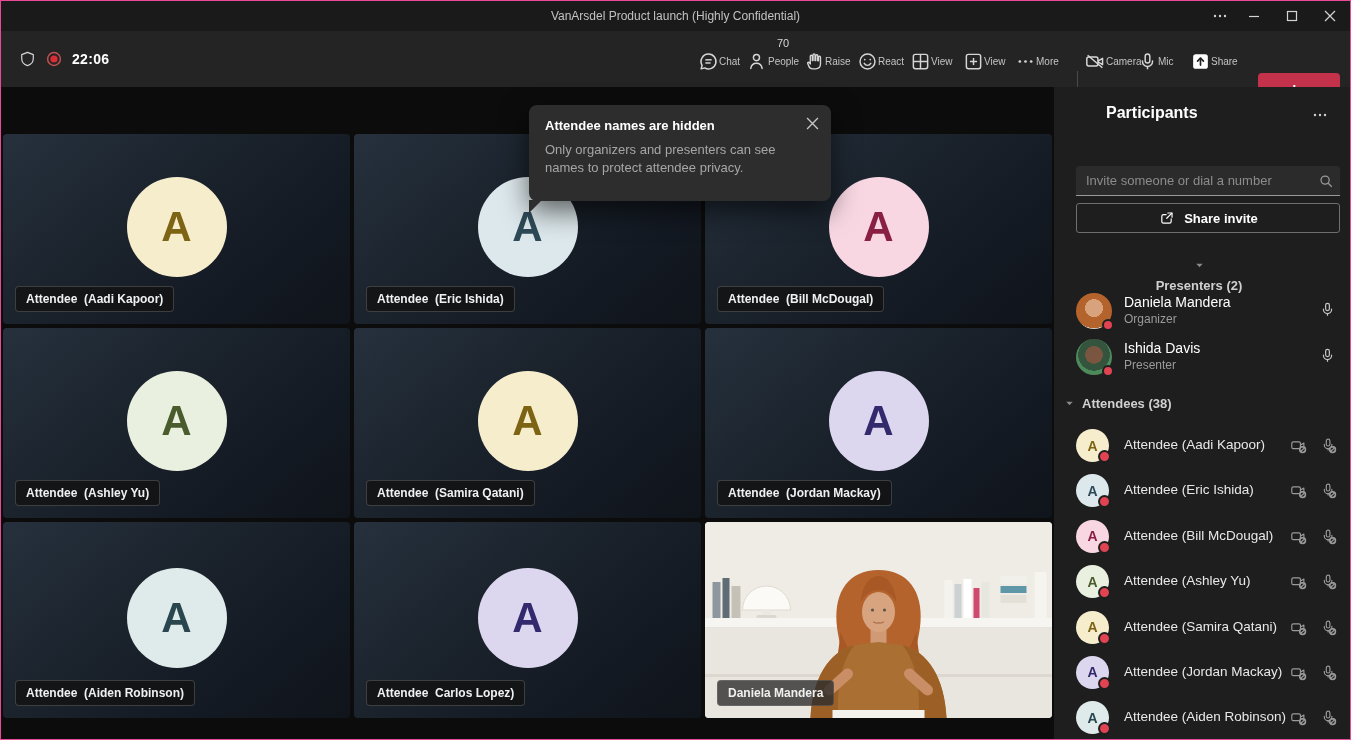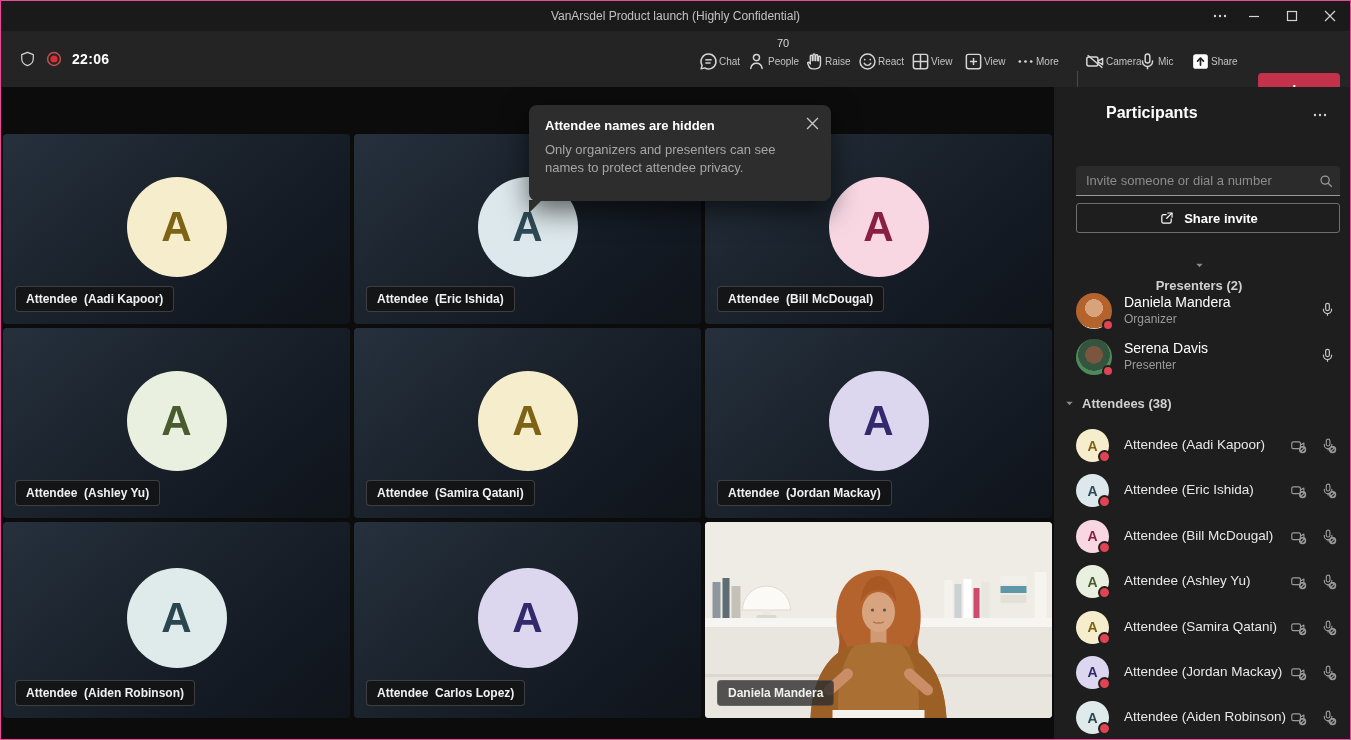--- a/index.html
+++ b/index.html
@@ -475,21 +475,21 @@
             <path d="M5.2 9.4v.6a4.8 4.8 0 0 0 9.6 0v-.6" stroke-linecap="round"></path>
             <line x1="10" y1="14.8" x2="10" y2="17.4"></line>
           </svg>
       </div>
     </div>
 
     <div class="presenter-row" id="presenter-1">
       <div class="p-avatar" id="av-serena">
           <span class="presence-dot sm"></span>
         </div>
-      <div class="p-name">Serena Davis</div>
+      <div class="p-name">Ishida Davis</div>
       <div class="p-role">Presenter</div>
       <div class="p-mic">
         <svg width="17" height="17" viewBox="0 0 20 20" fill="none" stroke="currentColor" stroke-width="1.4">
             <rect x="7.8" y="2.8" width="4.4" height="8.6" rx="2.2"></rect>
             <path d="M5.2 9.4v.6a4.8 4.8 0 0 0 9.6 0v-.6" stroke-linecap="round"></path>
             <line x1="10" y1="14.8" x2="10" y2="17.4"></line>
           </svg>
       </div>
     </div>
 

